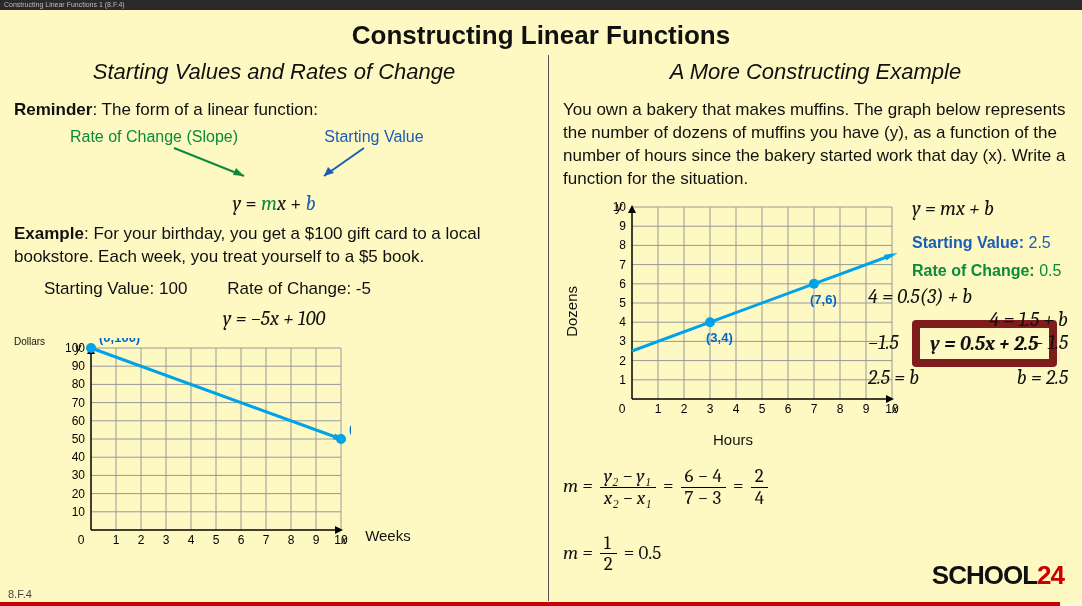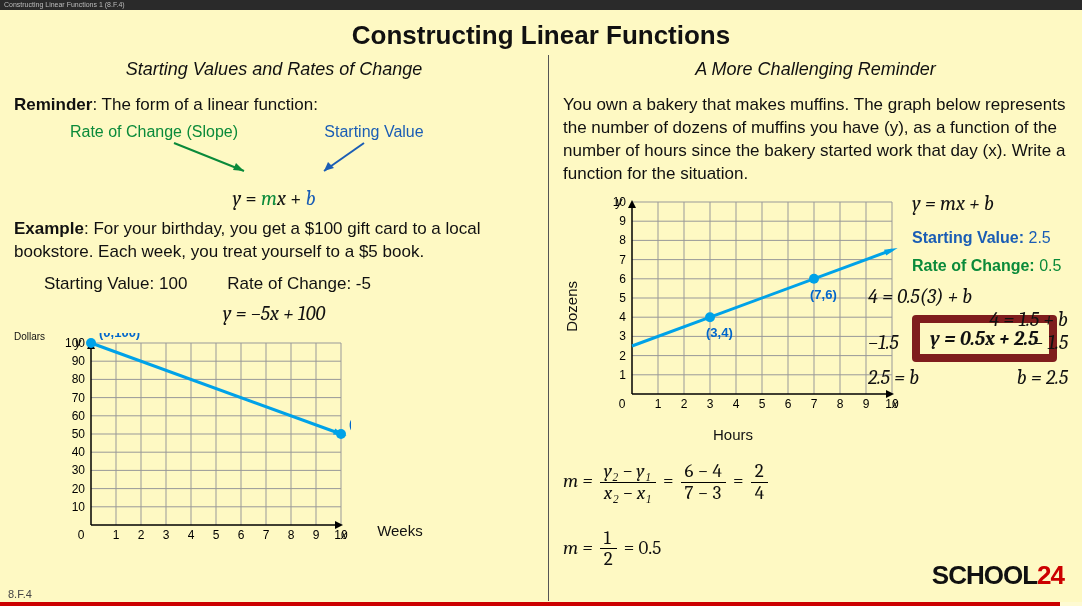--- a/index.html
+++ b/index.html
@@ -21,21 +21,21 @@
     position: absolute; top:10px; left:0; right:0; bottom:0;
     background: #fef9c3;
   }
   .title {
     text-align:center; font-weight:700; font-size:26px; padding-top:10px;
     font-family: "Century Gothic","Futura",Arial,sans-serif;
   }
   .cols { display:flex; height: calc(100% - 50px); margin-top:4px;}
   .col { flex:1; padding: 4px 14px 0 14px; position:relative;}
   .col-left { border-right: 1px solid #555; }
-  .subhead { text-align:center; font-style:italic; font-size:18px; margin-bottom:14px;}
+  .subhead { text-align:center; font-style:italic; font-size:22px; margin-bottom:14px;}
   .line { font-size:17px; margin: 4px 0; line-height:1.35;}
   .bold { font-weight:700;}
   .green { color:#0a8a3a; font-weight:600;}
   .blue { color:#1a5db5; font-weight:600;}
   .serif { font-family: "Cambria","Times New Roman",serif; font-style: italic; }
   .center { text-align:center; }
   .eq { font-family: "Cambria","Times New Roman",serif; font-size:20px; }
   .eq .m { color:#0a8a3a; font-style:italic;}
   .eq .b { color:#1a5db5; font-style:italic;}
   .boxed { border:8px solid #7f1d1d; border-radius:4px; display:inline-block; padding:4px 10px;font-weight:bold;}
@@ -159,26 +159,26 @@
             <text class="tick-lbl" x="30" y="206" text-anchor="middle">0</text>
             <text class="tick-lbl" x="290" y="206" text-anchor="start" font-style="italic"> x</text>
             <text class="tick-lbl" x="30" y="14" text-anchor="end" font-style="italic">y</text>
             <line class="dataline" x1="40" y1="10" x2="290" y2="101"></line>
             <polygon class="pt" points="295.63810178574073,103.05226905000961 282.0103642046802,101.40708704000983 284.1415407684831,95.5522063702216"></polygon>
             <circle class="pt" cx="40" cy="10" r="5"></circle>
             <text class="pt-lbl" x="48" y="4">(0,100)</text>
             <circle class="pt" cx="290" cy="101" r="5"></circle>
             <text class="pt-lbl" x="298" y="95">(10,50)</text>
           </svg>
-        <div class="xlab" style="align-self:flex-end; margin-bottom:14px; margin-left:20px;">Weeks</div>
+        <div class="xlab" style="align-self:flex-end; margin-bottom:14px; margin-left:8px;">Weeks</div>
       </div>
     </div>
 
     <div class="col">
-      <div class="subhead">A More Challenging Reminder</div>
+      <div class="subhead">A More Constructing Example</div>
       <div class="line">You own a bakery that makes muffins.  The graph below represents the number of dozens of muffins you have (y), as a function of the number of hours since the bakery started work that day (x).  Write a function for the situation.</div>
 
       <div style="display:flex; gap:10px; margin-top:6px;">
         <div class="ylab-rot">Dozens</div>
         <svg id="chart-right" width="310" height="230">
             <line class="gridline" x1="66" y1="10" x2="66" y2="202"></line>
             <line class="gridline" x1="92" y1="10" x2="92" y2="202"></line>
             <line class="gridline" x1="118" y1="10" x2="118" y2="202"></line>
             <line class="gridline" x1="144" y1="10" x2="144" y2="202"></line>
             <line class="gridline" x1="170" y1="10" x2="170" y2="202"></line>

